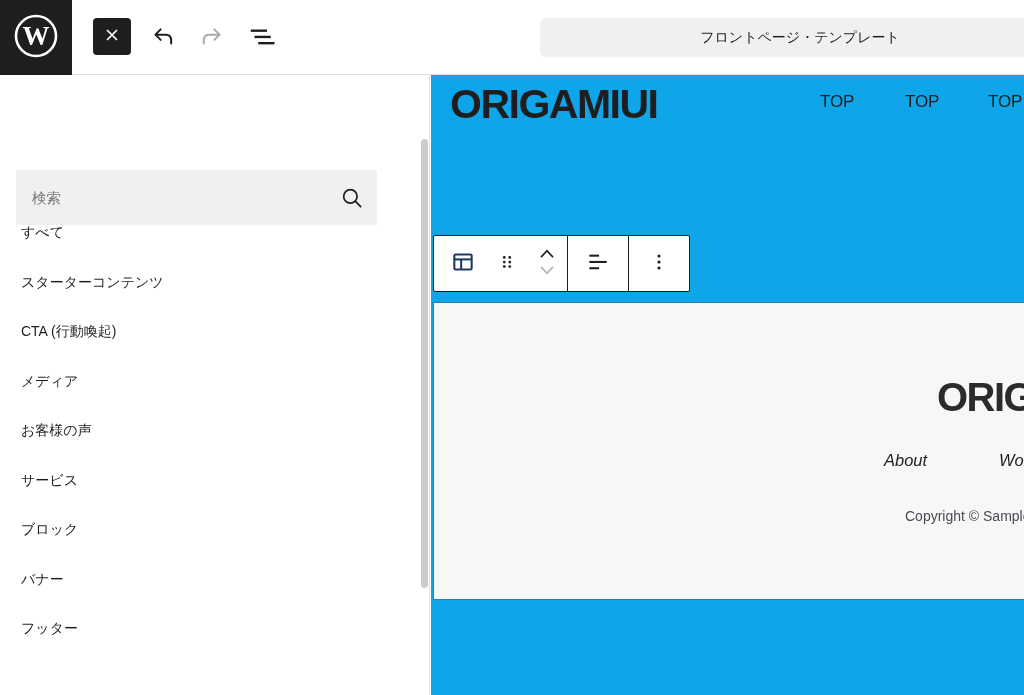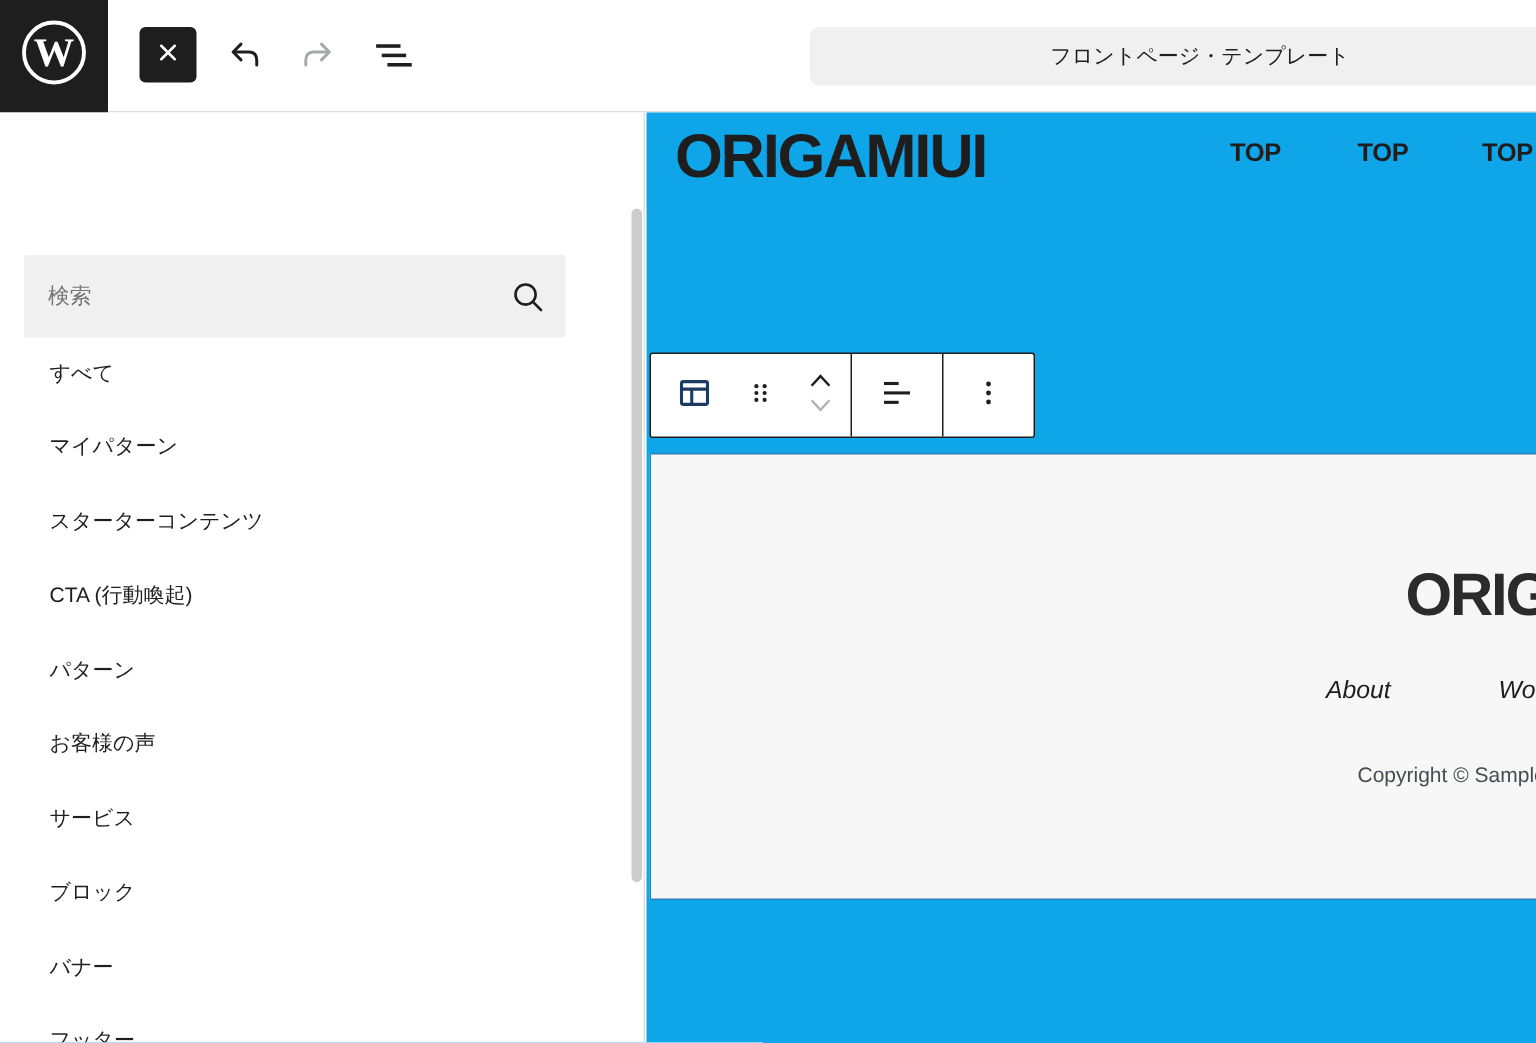--- a/index.html
+++ b/index.html
@@ -26,25 +26,25 @@
   .tab-patterns{left:111px;top:13px;height:auto;padding:6px 11px;border:1.5px solid var(--accent);border-radius:4px;color:var(--accent);}
   .tab-underline{position:absolute;left:100px;bottom:0;width:103px;height:3.5px;background:var(--accent);}
   .sidebar-close{position:absolute;left:384px;top:17px;width:32px;height:32px;background:none;border:none;display:flex;align-items:center;justify-content:center;padding:0;cursor:pointer;}
   .searchbox{position:absolute;left:16px;top:77px;width:361px;height:55px;background:#f0f0f0;border-radius:2px;margin-top:18px;}
   .searchbox input{position:absolute;left:0;top:0;width:330px;height:55px;border:none;background:transparent;outline:none;
     padding:0 0 0 16px;font-size:14.5px;font-family:inherit;color:#1e1e1e;}
   .searchbox input::placeholder{color:#757575;opacity:1;}
   .search-icon{position:absolute;right:12px;top:15px;}
   .scroll-thumb{position:absolute;left:421px;top:64px;width:7px;height:449px;background:#cccccc;border-radius:4px;cursor:pointer;}
   .cats{position:absolute;left:0;top:149px;width:410px;}
-  .cat{display:flex;align-items:center;height:49.5px;padding-left:33px;font-size:14px;color:#1e1e1e;cursor:pointer;}
+  .cat{display:flex;align-items:flex-start;height:49.5px;padding-left:21px;font-size:14px;color:#1e1e1e;cursor:pointer;}
   
   .canvas{position:absolute;left:431px;top:75px;width:593px;height:620px;background:#0ea5e9;}
   .site-logo{position:absolute;left:19px;top:6px;font-size:41px;font-weight:800;letter-spacing:-1.5px;white-space:nowrap;cursor:pointer;}
-  .site-nav{position:absolute;top:17px;font-size:17px;font-weight:700;letter-spacing:-0.2px;cursor:pointer;}
+  .site-nav{position:absolute;top:17px;font-size:17px;font-weight:400;letter-spacing:-0.2px;cursor:pointer;}
   .nav-0{left:389px;} .nav-1{left:474px;} .nav-2{left:557px;}
   
   .block-toolbar{position:absolute;left:2px;top:160px;width:257px;height:57px;background:#fff;border:1px solid #1e1e1e;border-radius:2px;
     box-sizing:border-box;display:flex;align-items:center;}
   .bt-btn{background:none;border:none;padding:0;display:flex;align-items:center;justify-content:center;height:100%;cursor:pointer;}
   .bt-template{width:50px;margin-left:4px;}
   .bt-drag{width:38px;cursor:grab;}
   .bt-movers{width:42px;display:flex;flex-direction:column;align-items:center;justify-content:center;}
   .bt-movers button{background:none;border:none;padding:0;height:17px;display:flex;align-items:center;justify-content:center;cursor:pointer;}
   .bt-sep{width:1px;height:100%;background:#1e1e1e;}
@@ -123,30 +123,27 @@
           <path d="M15.2 15.2 L20 20" stroke="#1e1e1e" stroke-width="1.6" stroke-linecap="round"></path>
         </svg>
       </span>
     </div>
 
     <div class="cats">
       <div class="cat">
           <span>すべて</span>
         </div>
       <div class="cat">
-          <span>マイパターン</span>
-        </div>
-      <div class="cat">
           <span>スターターコンテンツ</span>
         </div>
       <div class="cat">
           <span>CTA (行動喚起)</span>
         </div>
       <div class="cat">
-          <span>パターン</span>
+          <span>メディア</span>
         </div>
       <div class="cat">
           <span>お客様の声</span>
         </div>
       <div class="cat">
           <span>サービス</span>
         </div>
       <div class="cat">
           <span>ブロック</span>
         </div>

